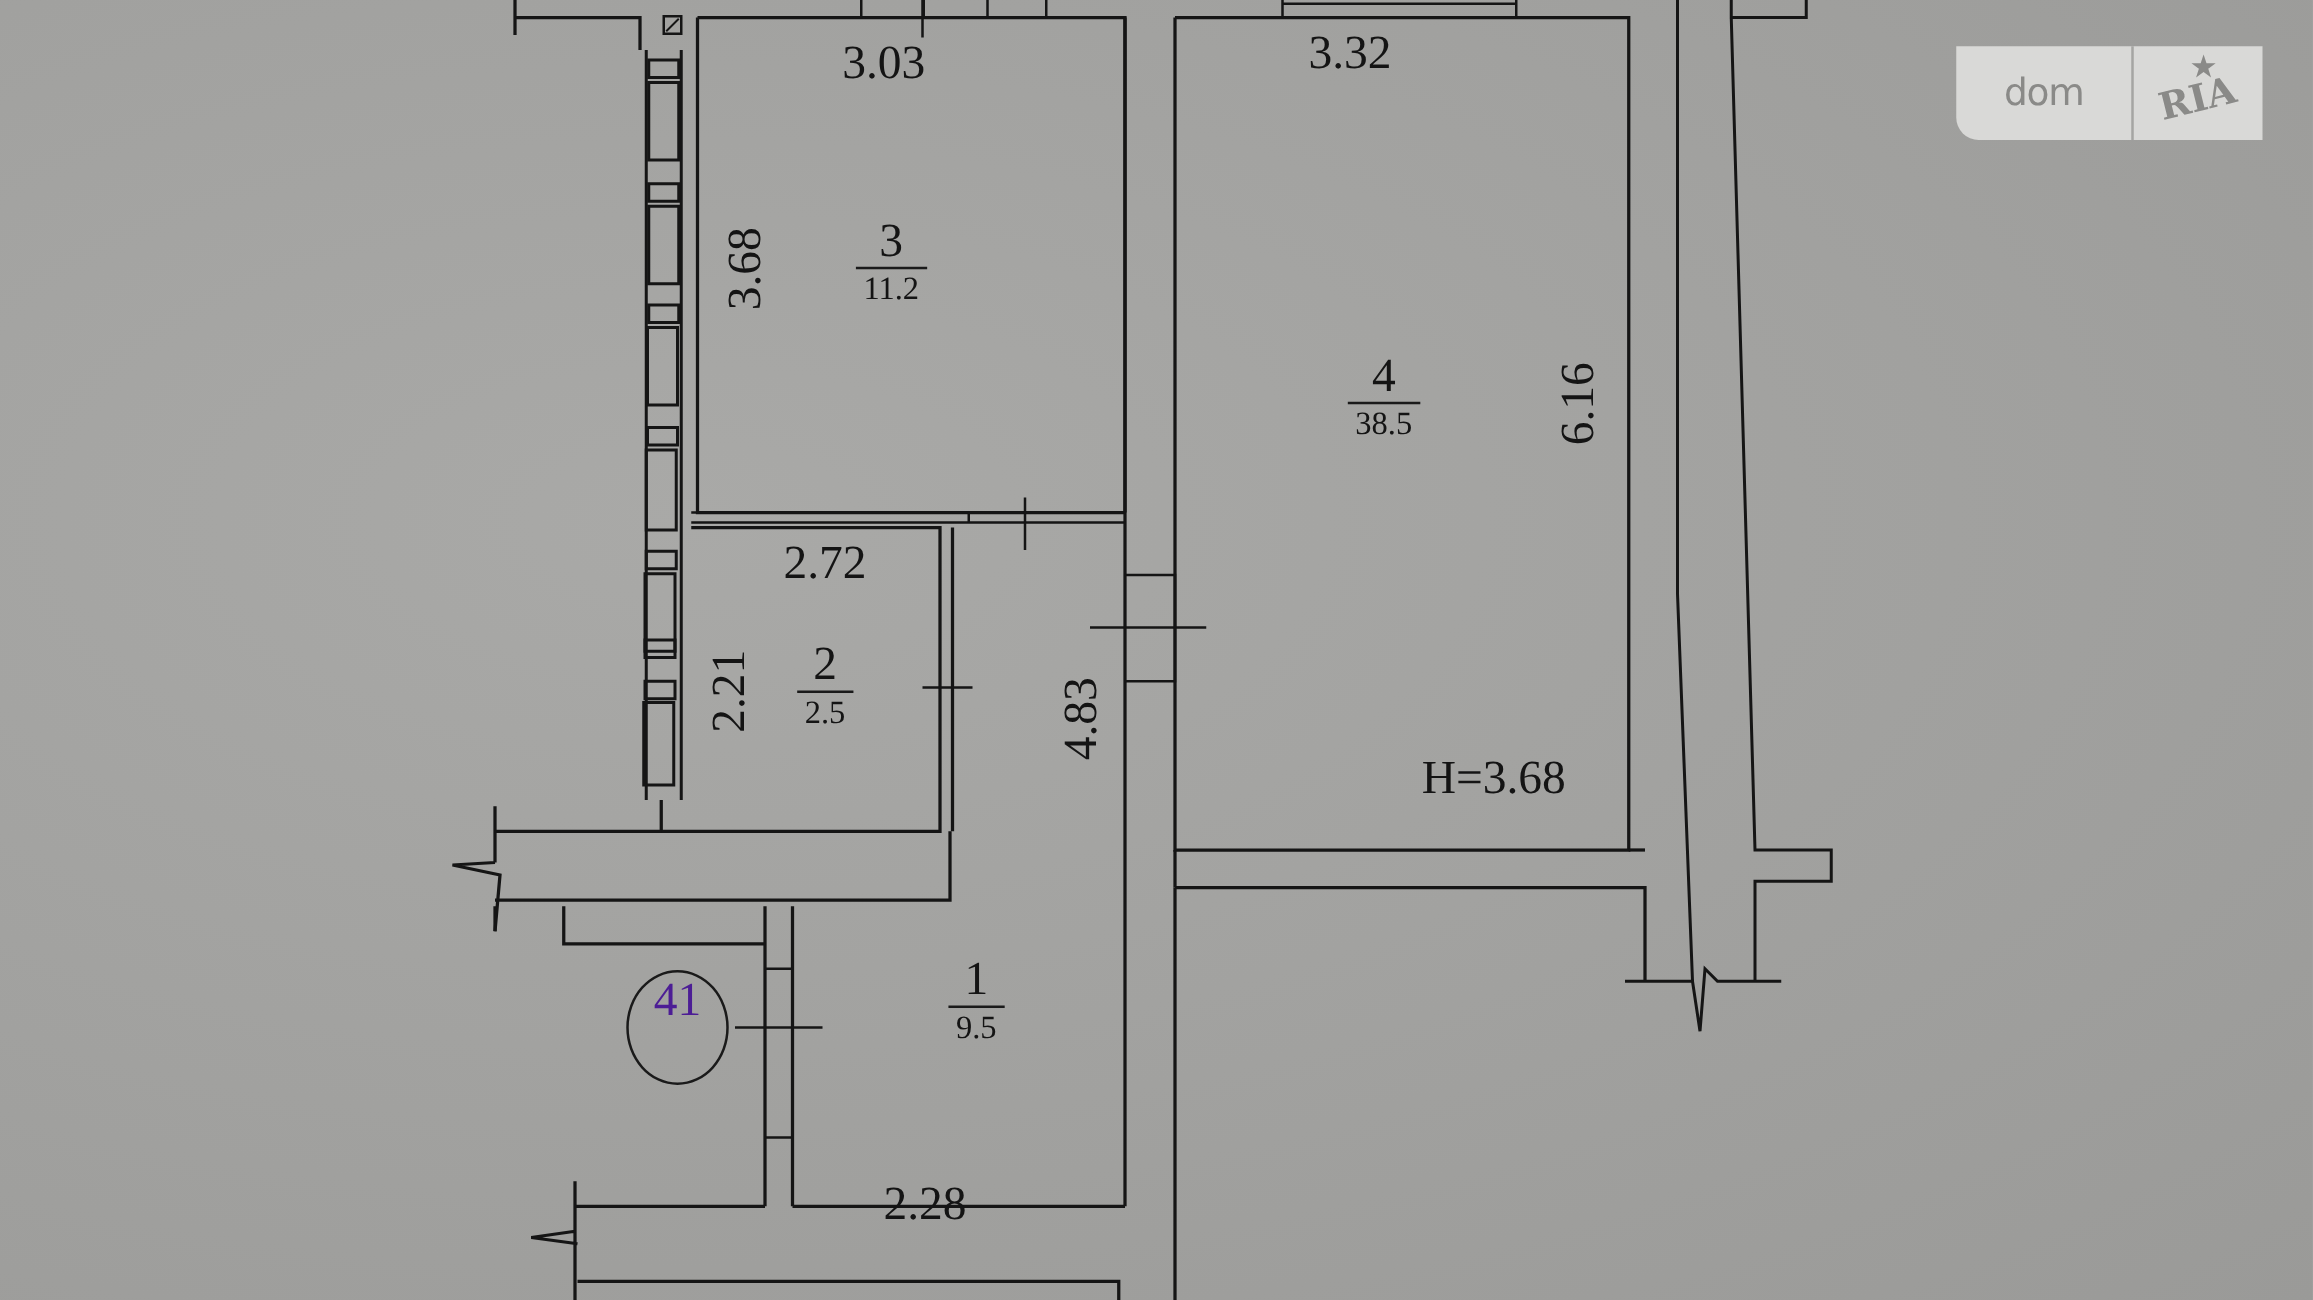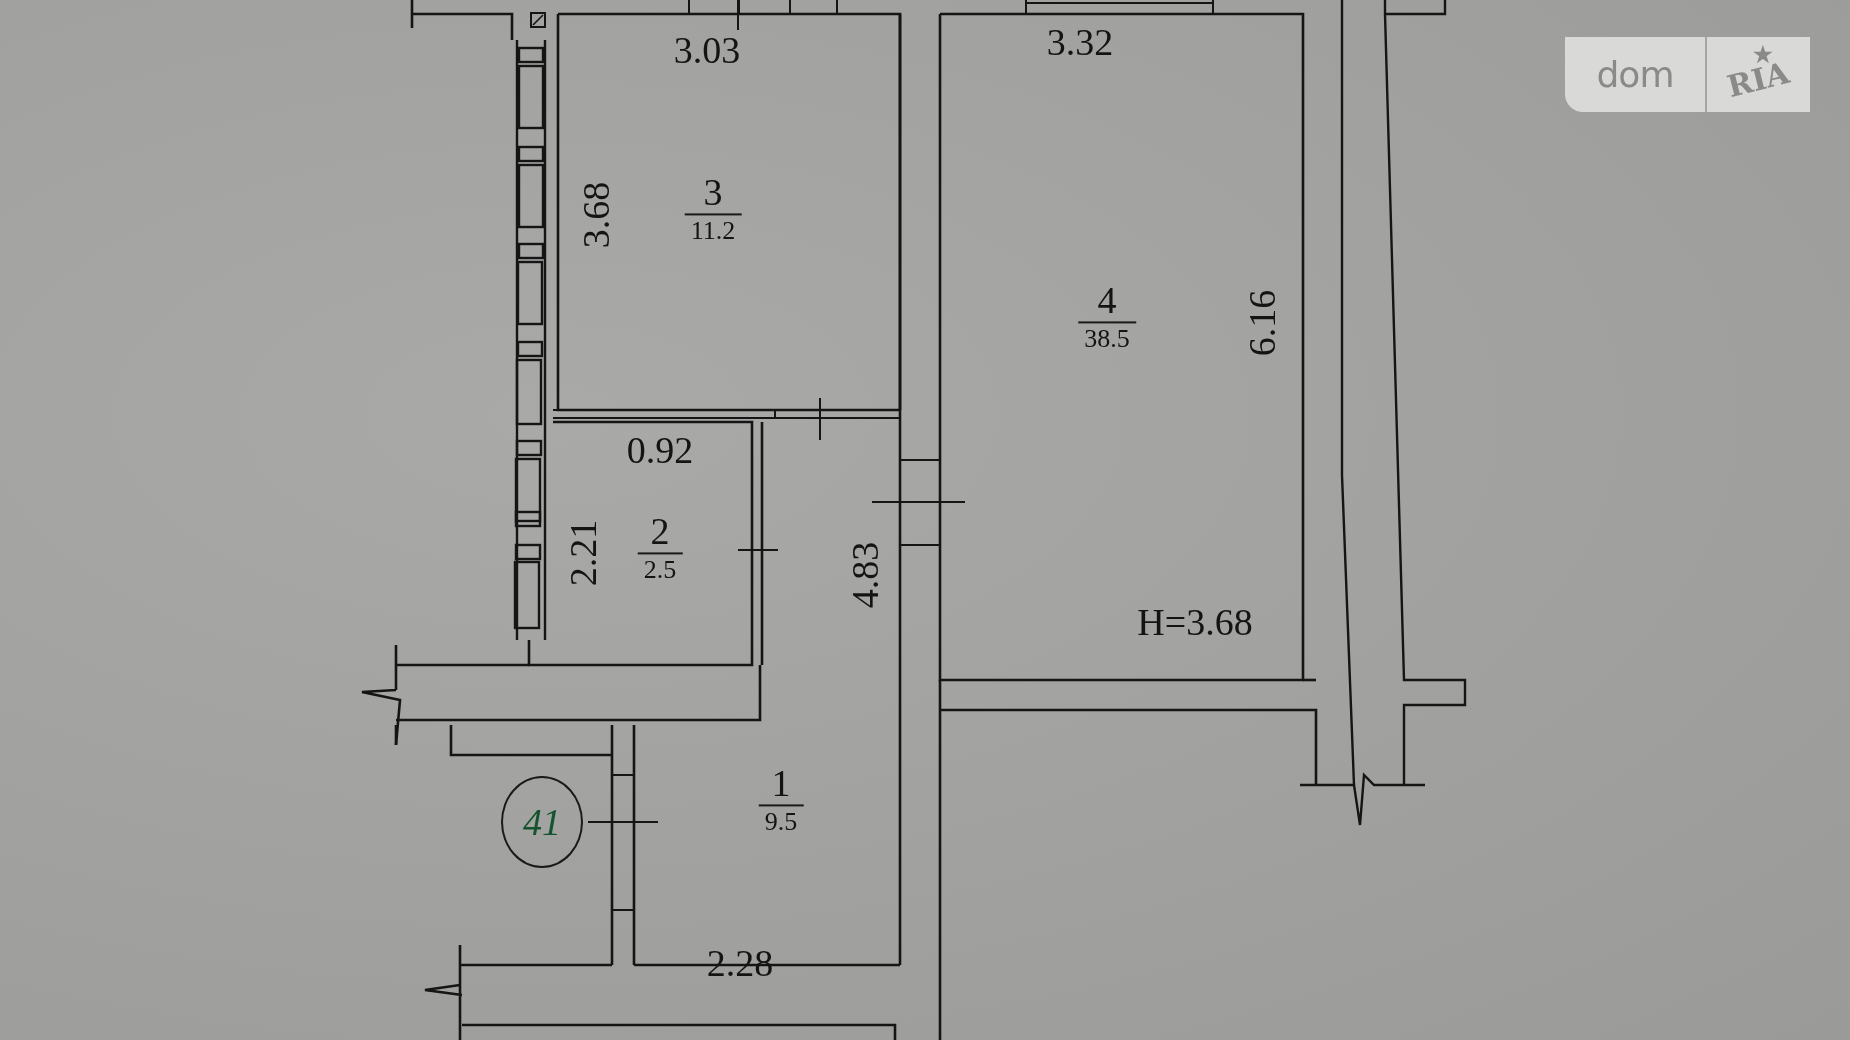--- a/index.html
+++ b/index.html
@@ -17,31 +17,30 @@
   .lbl {
     position: absolute; color: #141414; font-size: 38px; line-height: 1;
     white-space: nowrap; transform: translate(-50%, -50%);
   }
   .vert { transform: translate(-50%, -50%) rotate(-90deg); }
   .frac { position: absolute; transform: translate(-50%, -50%); text-align: center; color: #141414; }
   .frac .num { font-size: 38px; line-height: 1.05; display: block; padding: 0 6px; }
   .frac .den { font-size: 26px; line-height: 1.05; display: block; border-top: 2px solid #1a1a1a; padding: 2px 6px 0; }
   .marker {
     position: absolute; width: 78px; height: 88px; border: 2.5px solid #1a1a1a; border-radius: 50%;
-    display: flex; align-items: center; justify-content: center; font-size: 38px; color: #14532d;
+    display: flex; justify-content: center; font-size: 38px; color: #4c1d95;
     transform: translate(-50%, -50%);
-    font-style: italic;
   }
   .logo {
     position: absolute; left: 1565px; top: 37px; width: 245px; height: 75px;
     background: #d9d9d7; border-radius: 0 0 0 18px; display: flex; align-items: stretch;
   }
   .logo .dom {
     width: 140px; display: flex; align-items: center; justify-content: center;
-    font-family: "DejaVu Sans", sans-serif; font-size: 36px; color: #8a8a88; letter-spacing: -1px;
+    font-family: "DejaVu Sans", sans-serif; font-size: 30px; color: #8a8a88; letter-spacing: -1px;
     border-right: 2px solid #a5a5a3;
   }
   .logo .ria {
     flex: 1; display: flex; align-items: center; justify-content: center; position: relative;
     font-family: "DejaVu Serif", serif; font-weight: bold; font-size: 30px; color: #8a8a88;
   }
   .logo .ria .txt { transform: rotate(-14deg); margin-top: 10px; }
   .logo .ria .star { position: absolute; left: 46px; top: 4px; font-size: 22px; color: #8a8a88; }
 </style>
 </head>
@@ -122,21 +121,21 @@
 </div>
 <div class="frac" style="left:781px;top:800px">
   <span class="num">1</span>
   <span class="den">9.5</span>
 </div>
 
 <div class="lbl" style="left:707px;top:50px">3.03</div>
 <div class="lbl vert" style="left:596px;top:215px">3.68</div>
 <div class="lbl" style="left:1080px;top:42px">3.32</div>
 <div class="lbl vert" style="left:1262px;top:323px">6.16</div>
-<div class="lbl" style="left:660px;top:450px">0.92</div>
+<div class="lbl" style="left:660px;top:450px">2.72</div>
 <div class="lbl vert" style="left:583px;top:553px">2.21</div>
 <div class="lbl vert" style="left:865px;top:575px">4.83</div>
 <div class="lbl" style="left:740px;top:963px">2.28</div>
 <div class="lbl" style="left:1195px;top:622px">H=3.68</div>
 
 <div class="marker" style="left:542px;top:822px">
   <span>41</span>
 </div>
 
 <div class="logo">

